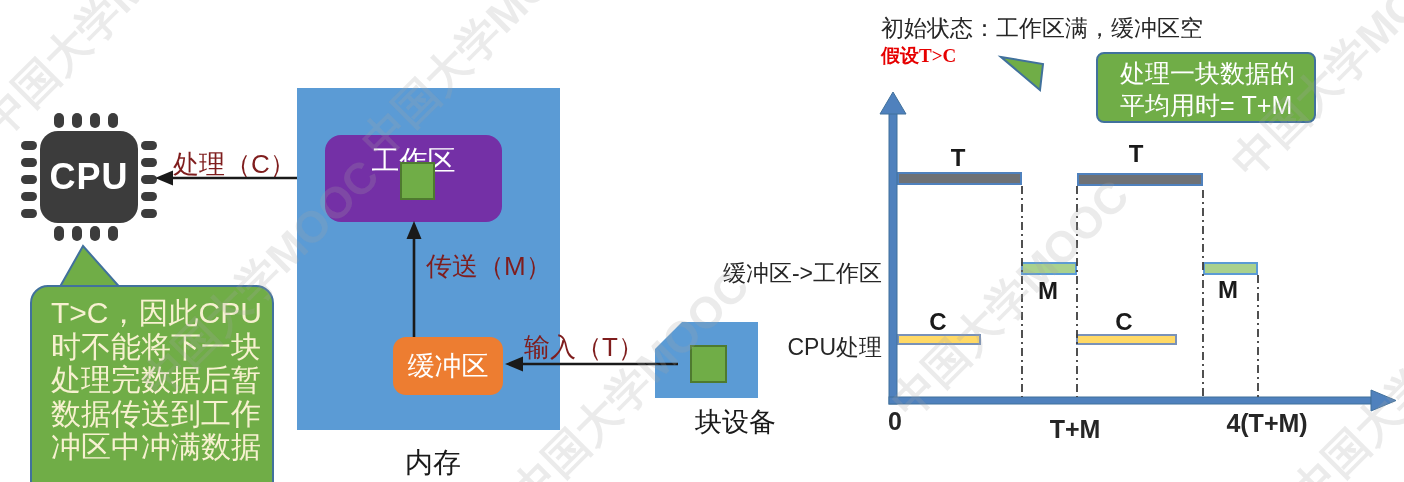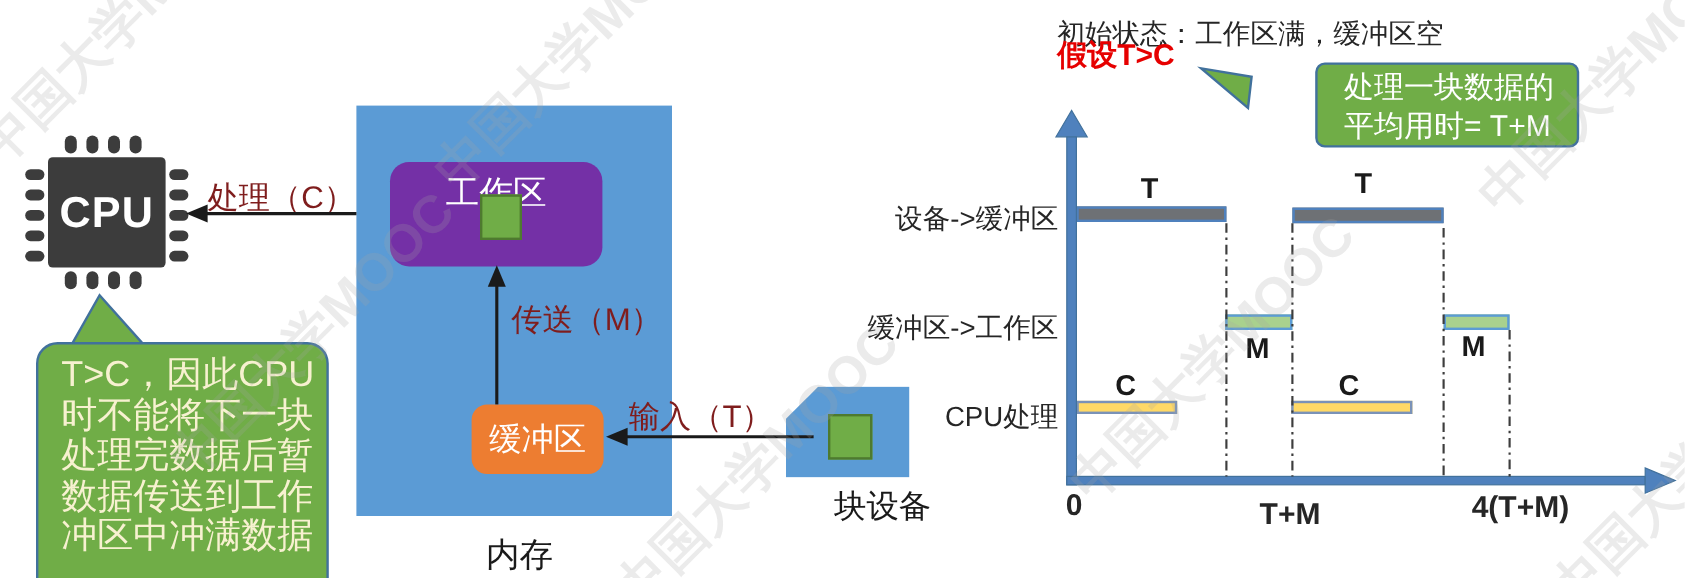--- a/index.html
+++ b/index.html
@@ -8,21 +8,21 @@
     font-family:"Liberation Sans","DejaVu Sans",sans-serif;color:#262626;
   }
   .layer{position:absolute;left:0;top:0;width:1404px;height:482px;pointer-events:none;}
 
   
   .wm{position:absolute;white-space:nowrap;font-size:44px;font-weight:bold;
       color:rgba(165,165,165,0.22);transform:rotate(-45deg);transform-origin:left center;z-index:9;}
 
   
   .cpu-body{position:absolute;left:40px;top:131px;width:98px;height:92px;background:#3c3c3c;
-    border-radius:4px;display:flex;align-items:center;justify-content:center;z-index:2;}
+    border-radius:18px;display:flex;align-items:center;justify-content:center;z-index:2;}
   .cpu-body span{color:#fff;font-weight:bold;font-size:36px;letter-spacing:1px;}
   .pin{position:absolute;background:#3c3c3c;z-index:2;}
   .pin.v{width:10px;height:15px;border-radius:5px;}
   .pin.h{width:16px;height:9px;border-radius:5px;}
 
   
   .memory{position:absolute;left:297px;top:88px;width:263px;height:342px;background:#5b9bd5;z-index:1;}
   .workarea{position:absolute;left:325px;top:135px;width:177px;height:87px;background:#7430a6;
     border-radius:16px;z-index:2;color:#fff;font-size:28px;text-align:center;line-height:35px;padding-top:8px;box-sizing:border-box;}
   .greensq{position:absolute;background:#70ad47;border:2px solid #4e7a2f;z-index:3;}
@@ -44,21 +44,21 @@
   
   .row-label{position:absolute;left:690px;width:192px;text-align:right;font-size:23px;color:#262626;z-index:2;}
   .bar{position:absolute;box-sizing:border-box;z-index:2;}
   .bar.t{background:#6e7175;border:2px solid #4f81bd;height:13px;}
   .bar.m{background:#a9d18e;border:2px solid #5b9bd5;height:13px;}
   .bar.c{background:#ffd966;border:2px solid #7a92b8;height:11px;}
   .bar-label{position:absolute;width:30px;text-align:center;font-size:24px;font-weight:bold;color:#1a1a1a;z-index:2;}
   .tick{position:absolute;text-align:center;font-size:25px;font-weight:600;color:#262626;z-index:2;}
 
   .title{position:absolute;left:881px;top:13px;font-size:23px;color:#262626;z-index:2;white-space:nowrap;}
-  .assumption{position:absolute;left:881px;top:29px;font-size:25px;font-weight:600;color:#e60000;z-index:2;white-space:nowrap;}
+  .assumption{position:absolute;left:881px;top:43px;font-size:19px;font-weight:600;color:#e60000;z-index:2;white-space:nowrap;font-family:Liberation Serif, serif;}
 </style>
 </head>
 <body>
 
 <div class="canvas">
 
   <svg class="layer" style="z-index:4">
     <polygon points="83,246 124,292 57,292" fill="#70ad47" stroke="#41719c" stroke-width="2"></polygon>
     <polygon points="1001,57 1043,64 1040,90" fill="#70ad47" stroke="#41719c" stroke-width="2"></polygon>
   </svg>
@@ -113,21 +113,20 @@
     <div>冲区中冲满数据</div>
   </div>
 
   <div class="title">初始状态：工作区满，缓冲区空</div>
   <div class="assumption">假设T&gt;C</div>
   <div class="bubble timing-note">
     <div>处理一块数据的</div>
     <div>平均用时= T+M</div>
   </div>
 
-  <div class="row-label" style="top:167px">设备-&gt;缓冲区</div>
   <div class="row-label" style="top:332px">CPU处理</div>
   <div class="row-label" style="top:258px">缓冲区-&gt;工作区</div>
 
   <div class="bar t" style="left:897px;top:172px;width:125px"></div>
   <div class="bar t" style="left:1077px;top:173px;width:126px"></div>
   <div class="bar m" style="left:1021px;top:262px;width:56px"></div>
   <div class="bar m" style="left:1203px;top:262px;width:55px"></div>
   <div class="bar c" style="left:897px;top:334px;width:84px"></div>
   <div class="bar c" style="left:1076px;top:334px;width:101px"></div>
 

